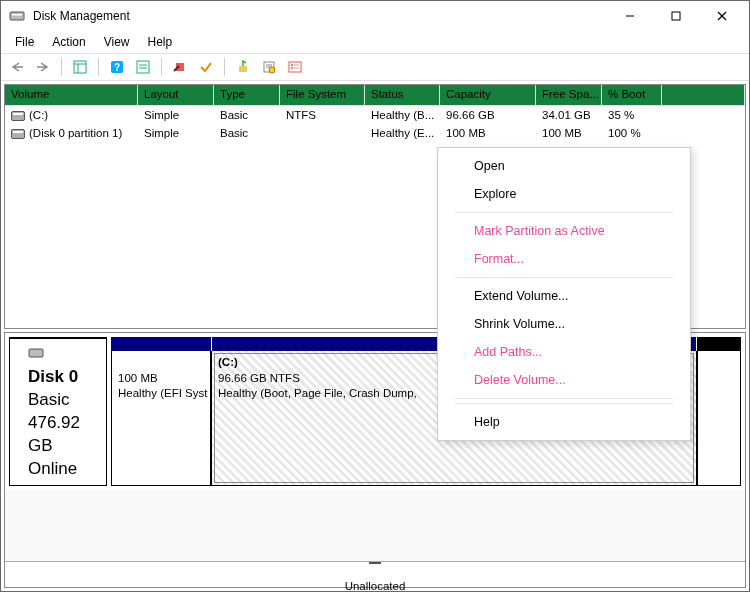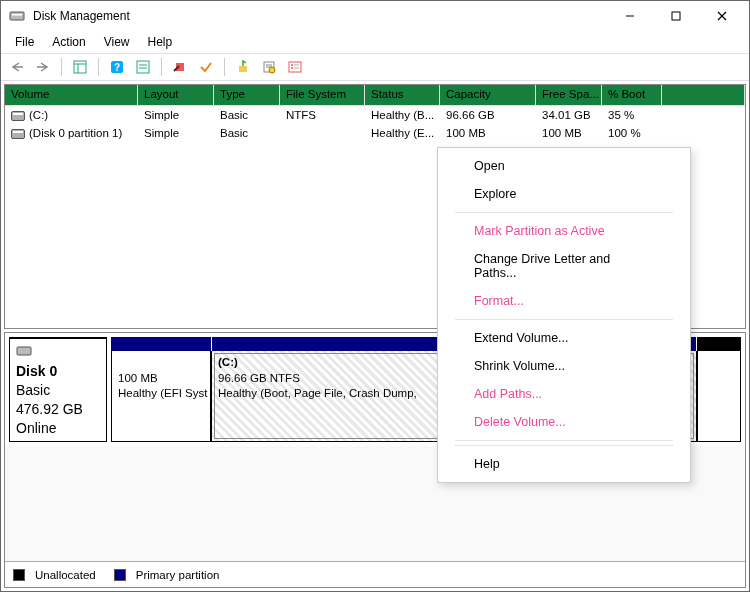--- a/index.html
+++ b/index.html
@@ -27,31 +27,31 @@
   .list-row div { padding:1px 6px; font-size:11.5px; white-space:nowrap; overflow:hidden; }
   .vol-icon { width:14px; height:10px; display:inline-block; background:#b0b0b0; border:1px solid #555; border-radius:2px; margin-right:4px; vertical-align:middle; position:relative; }
   .vol-icon::after { content:""; position:absolute; left:1px; top:1px; width:10px; height:2px; background:#fff; }
   
   .c-vol { width:133px; } .c-layout { width:76px; } .c-type { width:66px; }
   .c-fs { width:85px; } .c-status { width:75px; } .c-cap { width:96px; }
   .c-free { width:66px; } .c-pct { width:60px; } .c-spare { flex:1; }
   
   .disk-area { border:1px solid #888; margin:0 3px 3px 3px; flex:1; display:flex; flex-direction:column; }
   .disk-row { display:flex; min-height:88px; padding:4px; gap:4px; }
-  .disk-info { width:98px; border:1px solid #000; border-width:2px 1px 1px 1px; padding:4px 6px; font-size:14px; line-height:1.35; }
+  .disk-info { width:98px; border:1px solid #000; border-width:2px 1px 1px 1px; padding:4px 18px; font-size:17px; line-height:1.35; }
   .disk-info b { font-weight:bold; }
   .parts { flex:1; display:flex; flex-direction:column; }
   .parts-bar { height:14px; display:flex; }
   .navy { background:#000080; } .black { background:#000; }
   .parts-body { flex:1; display:flex; gap:0; }
   .part { border:1px solid #000; border-top:none; padding:4px 6px; font-size:11.5px; line-height:1.35; overflow:hidden; white-space:nowrap; }
   .part.selected { background:repeating-linear-gradient(45deg,#fff,#fff 3px,#e8e8e8 3px,#e8e8e8 6px); position:relative; }
   .part.selected::before { content:""; position:absolute; inset:2px; border:1px solid #888; pointer-events:none; }
   
-  .legend { height:26px; border-top:1px solid #aaa; display:flex; align-items:center; padding:0 8px; gap:10px; font-size:11.5px; }
+  .legend { height:26px; border-top:1px solid #aaa; display:flex; align-items:center; padding:0 8px; gap:16px; font-size:11.5px;flex-direction:column; }
   .swatch { width:12px; height:12px; border:1px solid #555; }
   
   .ctx { position:absolute; left:436px; top:146px; width:254px; background:#fff; border:1px solid #ccc; box-shadow:3px 3px 8px rgba(0,0,0,0.15); padding:4px 16px; z-index:50; }
   .ctx-item { padding:7px 20px; font-size:12.5px; }
   .ctx-item.disabled { color:#ec4899; }
   .ctx-sep { height:1px; background:#e4e4e4; margin:4px 1px; }
 </style>
 </head>
 <body>
 
@@ -239,21 +239,20 @@
       <span class="swatch" style="background:#000080;margin-left:8px"></span>
       <span>Primary partition</span>
     </div>
   </div>
 
   <div class="ctx">
     <div class="ctx-item">Open</div>
     <div class="ctx-item">Explore</div>
     <div class="ctx-sep"></div>
     <div class="ctx-item disabled">Mark Partition as Active</div>
-    <div class="ctx-item">Change Drive Letter and Paths...</div>
     <div class="ctx-item disabled">Format...</div>
     <div class="ctx-sep"></div>
     <div class="ctx-item">Extend Volume...</div>
     <div class="ctx-item">Shrink Volume...</div>
     <div class="ctx-item disabled">Add Paths...</div>
     <div class="ctx-item disabled">Delete Volume...</div>
     <div class="ctx-sep"></div>
     <div class="ctx-sep"></div>
     <div class="ctx-item">Help</div>
   </div>

